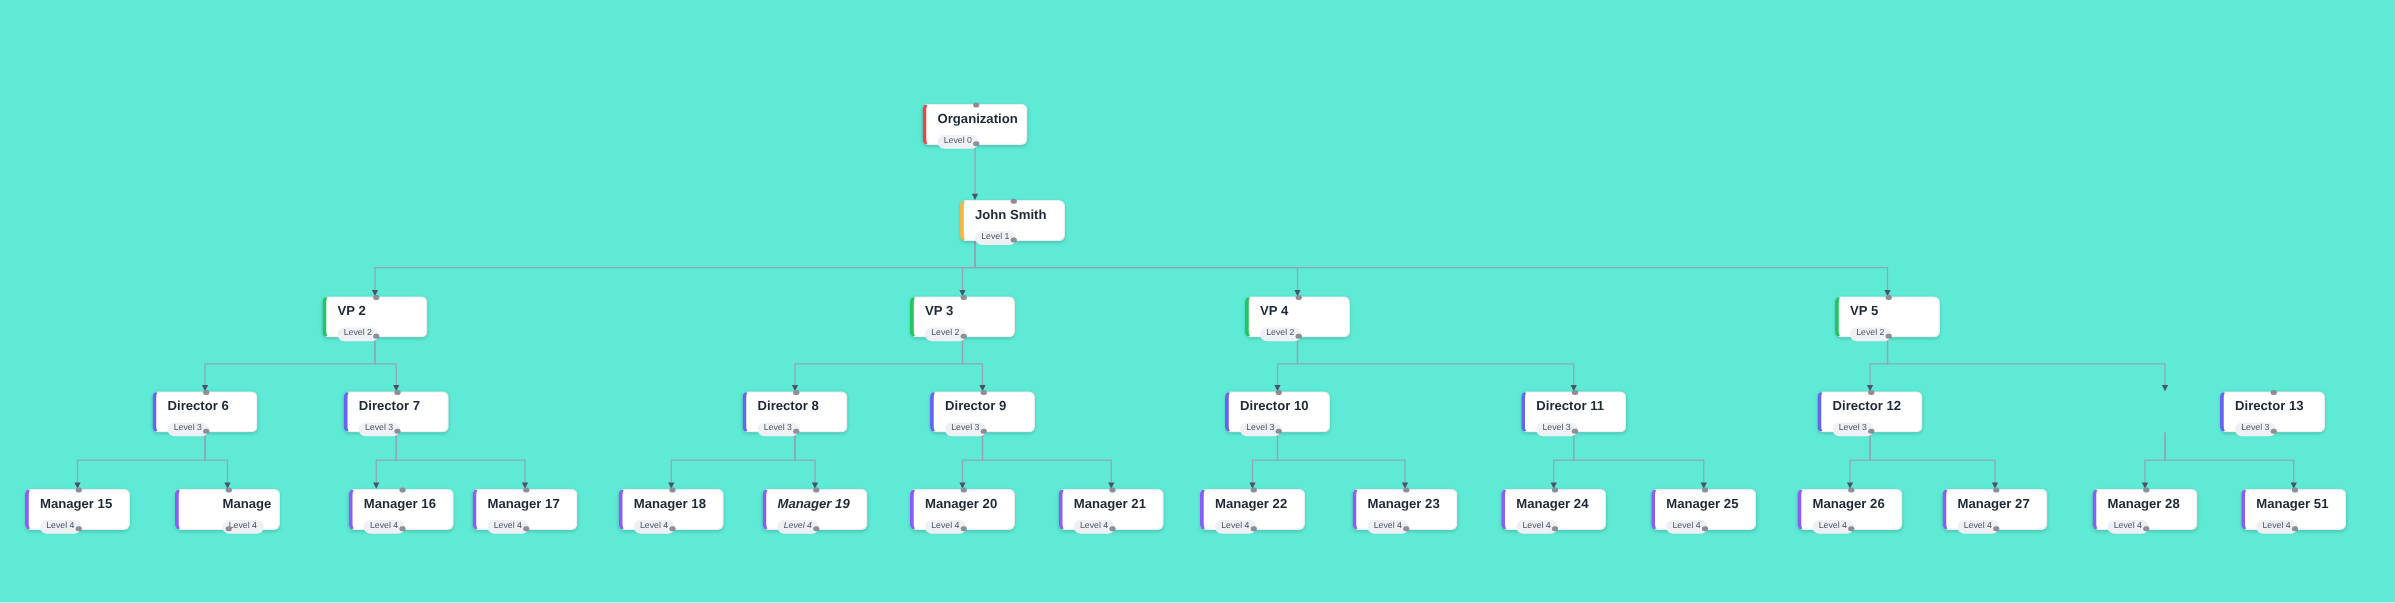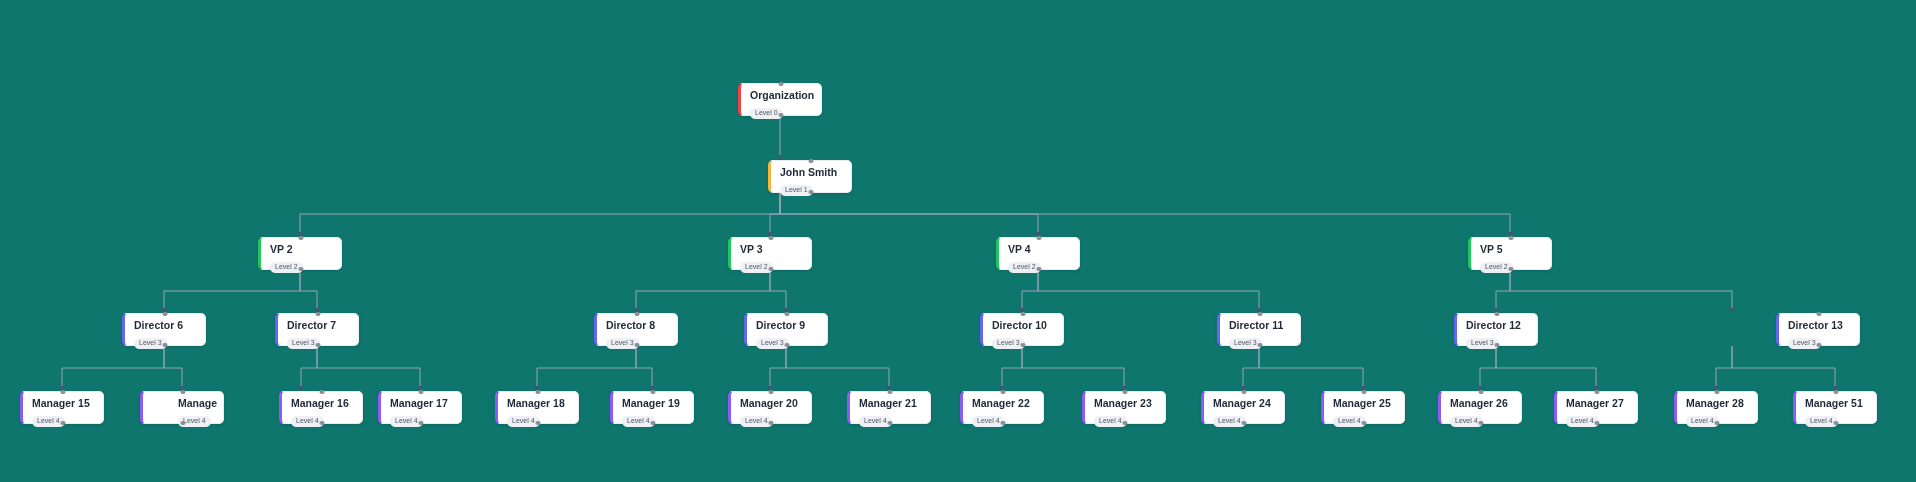--- a/index.html
+++ b/index.html
@@ -5,21 +5,21 @@
   html, body {
     margin: 0;
     padding: 0;
     background: #ffffff;
     font-family: "Liberation Sans", sans-serif;
   }
   .canvas {
     position: relative;
     width: 1916px;
     height: 482px;
-    background: #0f766e;
+    background: #5eead4;
     overflow: hidden;
   }
   svg.edges-layer {
     position: absolute;
     left: 0; top: 0;
     width: 1916px;
     height: 482px;
   }
   .node {
     position: absolute;
@@ -246,21 +246,21 @@
     <div class="node-title">Manager 17</div>
     <div><span class="node-badge">Level 4</span></div>
     <span class="handle handle-bottom"></span>
   </div>
       <div class="node" style="left: 495px; top: 391px; border-left-color: rgb(139, 92, 246);">
     <span class="handle handle-top"></span>
     <div class="node-title">Manager 18</div>
     <div><span class="node-badge">Level 4</span></div>
     <span class="handle handle-bottom"></span>
   </div>
-      <div class="node" style="left: 610px; top: 391px; border-left-color: rgb(139, 92, 246);">
+      <div class="node" style="left: 610px; top: 391px; border-left-color: rgb(139, 92, 246); font-style: italic;">
     <span class="handle handle-top"></span>
     <div class="node-title">Manager 19</div>
     <div><span class="node-badge">Level 4</span></div>
     <span class="handle handle-bottom"></span>
   </div>
       <div class="node" style="left: 728px; top: 391px; border-left-color: rgb(139, 92, 246);">
     <span class="handle handle-top"></span>
     <div class="node-title">Manager 20</div>
     <div><span class="node-badge">Level 4</span></div>
     <span class="handle handle-bottom"></span>

